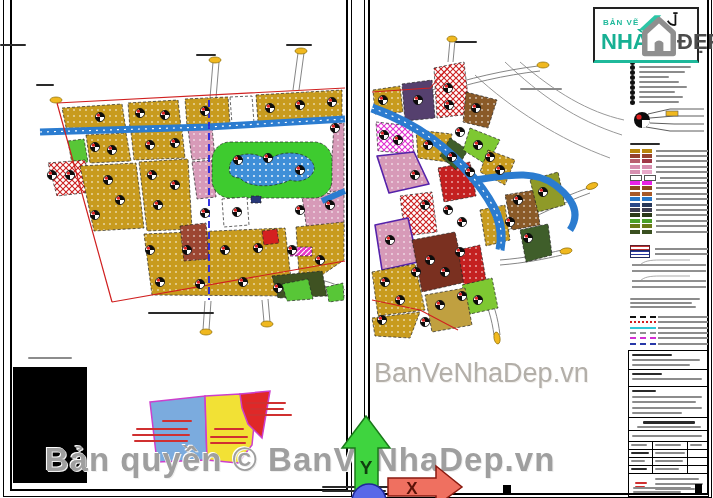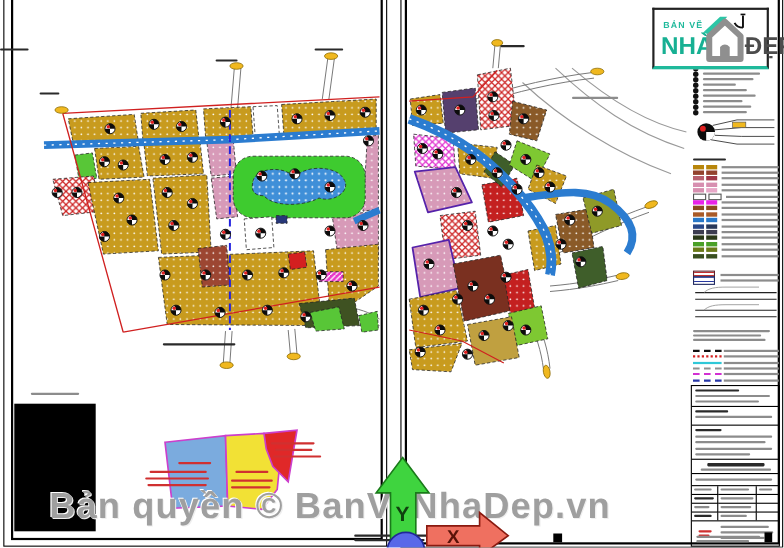--- a/index.html
+++ b/index.html
@@ -591,14 +591,15 @@
   <div class="smg red" style="left:210px;top:436px;width:38px;z-index:3;"></div>
   <div class="smg red" style="left:210px;top:442px;width:36px;z-index:3;"></div>
   <div class="smg red" style="left:246px;top:402px;width:40px;z-index:3;"></div>
   <div class="smg red" style="left:250px;top:408px;width:34px;z-index:3;"></div>
   <div class="smg red" style="left:248px;top:414px;width:44px;z-index:3;"></div>
 
   <div class="smg dark" style="left:322px;top:486px;width:72px;z-index:3;"></div>
   <div class="smg dark" style="left:322px;top:490px;width:64px;z-index:3;"></div>
   <div class="abs" style="left:503px;top:485px;width:8px;height:8px;background:#000;z-index:3;"></div>
 
+  <div id="wm-center">BanVeNhaDep.vn</div>
   <div id="wm-bottom">Bản quyền © BanVeNhaDep.vn</div>
 </div>
 
 </body></html>

